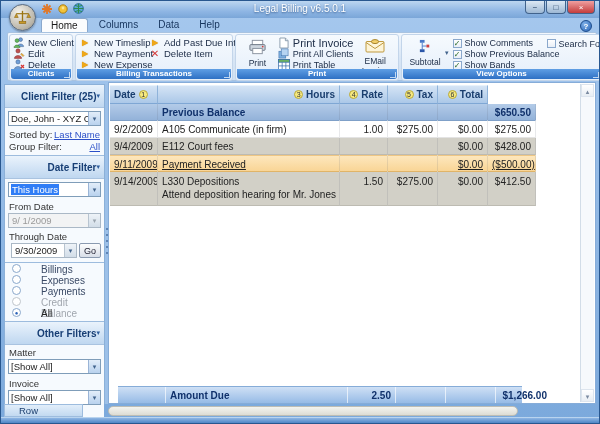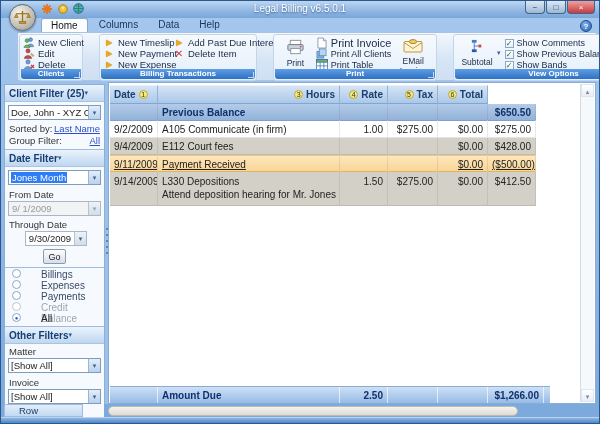--- a/index.html
+++ b/index.html
@@ -28,23 +28,23 @@
 
   
   .tabrow { position:absolute; left:40px; top:17px; height:14px; display:flex; gap:2px; }
   .tab { padding:1px 9px; font-size:10px; color:#17355e; border-radius:3px 3px 0 0; }
   .tab.active { background:#fbfcfd; border:1px solid #8aa8cc; border-bottom:none; color:#1a1a1a; }
   .helpbtn { position:absolute; right:7px; top:19px; width:12px; height:12px; border-radius:50%;
              background:radial-gradient(circle at 35% 30%,#7fb0e8,#2a66b8); color:#fff; font-size:8px;
              font-weight:bold; display:flex; align-items:center; justify-content:center; border:1px solid #1c4c8c; }
 
   
-  .ribbon { position:absolute; left:16px; right:2px; top:31px; height:49px;
+  .ribbon { position:absolute; left:6px; right:2px; top:31px; height:49px;
             background:linear-gradient(#f2f7fd,#d7e5f5 55%,#cfe0f3); border:1px solid #a9c3e0;
-            border-radius:2px; display:flex; gap:16px; padding:1px 1px; }
+            border-radius:2px; display:flex; gap:2px; padding:1px 1px; }
   .rgroup { position:relative; height:47px; padding:2px 3px 12px 3px;
             background:linear-gradient(#f6fafe,#e4eefa); border:1px solid #c3d5ea; border-radius:3px; }
   .rcaption { position:absolute; left:1px; right:1px; bottom:1px; height:10px;
               background:linear-gradient(#5f9ee4,#2e70c4); border-radius:0 0 3px 3px;
               color:#fff; font-size:8px; font-weight:bold; text-align:center; line-height:10px; }
   .launcher { position:absolute; right:2px; bottom:2px; width:6px; height:6px;
               border:1px solid #cfe2f6; border-top:none; border-left:none; opacity:.9; }
   .rcol { display:flex; flex-direction:column; justify-content:flex-start; }
   .rbtn { display:flex; align-items:center; gap:3px; height:11px; font-size:9.5px; color:#20304a;
           white-space:nowrap; cursor:default; }
@@ -55,39 +55,39 @@
             font-size:8.5px; color:#20304a; text-align:center; padding-top:2px; }
   .chk { display:flex; align-items:center; gap:3px; height:11px; font-size:9px; color:#20304a; white-space:nowrap; }
   .chkbox { width:9px; height:9px; border:1px solid #8aa8cc; background:linear-gradient(#fff,#e8eef6);
             font-size:8px; line-height:8px; color:#2b6b2b; text-align:center; flex:none; }
   .ddarrow { font-size:7px; color:#41638c; }
 
   
   .sidebar { position:absolute; left:3px; top:83px; width:101px; bottom:19px;
              background:#f3f8fd; border:1px solid #8bb0d8; display:flex; flex-direction:column; font-size:10px; }
   .panel { border-bottom:1px solid #9dbcde; background:#f6fafe; padding-bottom:3px; }
-  .phead { height:17px; background:linear-gradient(#eaf3fc,#bfd7f0); border-bottom:1px solid #a9c3e0;
-           display:flex; align-items:center; justify-content:flex-start; padding:0 4px;
+  .phead { height:23px; background:linear-gradient(#eaf3fc,#bfd7f0); border-bottom:1px solid #a9c3e0;
+           display:flex; align-items:center; justify-content:flex-end; padding:0 4px;
            font-weight:bold; color:#173e74; }
   .phead .ddarrow { color:#2c5c9c; }
   .combo { display:flex; margin:3px 3px 2px 3px; height:15px; border:1px solid #7f9db9; background:#fff; }
   .combo .cval { flex:1; overflow:hidden; white-space:nowrap; padding:1px 2px; font-size:9.5px; color:#222; }
   .combo .cbtn { width:12px; background:linear-gradient(#e2edf9,#b9d2ee); border-left:1px solid #9ab4d6;
                  display:flex; align-items:center; justify-content:center; }
   .hl { background:#2f7df6; color:#fff; padding:0 1px; }
   .linkrow { display:flex; justify-content:space-between; padding:1px 4px 0 4px; font-size:9.5px; color:#333; }
   .link { color:#2b50c8; text-decoration:underline; }
   .flabel { padding:2px 4px 0 4px; font-size:9.5px; color:#333; }
   .dfield { display:flex; margin:1px 3px 1px 3px; height:15px; border:1px solid #aab8c6; background:#fff; }
   .dfield.disabled { background:#f2f3f4; }
   .dfield .dval { flex:1; padding:1px 3px; font-size:9.5px; color:#444; }
   .dfield.disabled .dval { color:#9a9a9a; }
   .dfield .cbtn { width:12px; background:linear-gradient(#eef3f8,#d2dde8); border-left:1px solid #b8c4d0;
                   display:flex; align-items:center; justify-content:center; }
-  .daterow { display:flex; align-items:center; gap:2px; margin-right:3px;flex-direction:column; }
+  .daterow { display:flex; align-items:center; gap:2px; margin-right:3px; }
   .daterow .dfield { flex:1; margin-right:0; }
   .gobtn { height:15px; padding:0 4px; font-size:9px; color:#223; border:1px solid #8a9ab0; border-radius:2px;
            background:linear-gradient(#fdfdfd,#d8dee8); }
   .radiorow { display:flex; align-items:flex-start; gap:20px; padding:1px 0 0 7px; height:11px; color:#3a4a66; }
   .radio { width:9px; height:9px; border-radius:50%; border:1px solid #8aa8cc; background:#fff; flex:none;
            display:flex; align-items:center; justify-content:center; font-size:6px; color:#2a62b8; line-height:6px; }
   .radiorow.disabled { color:#a0a6ae; } .radiorow.disabled .radio { border-color:#c0c6cc; }
 
   .splitter { position:absolute; left:104px; top:83px; width:4px; bottom:19px; background:#9cc0e8; }
   .splitter .dots { position:absolute; left:1px; top:45%; width:2px; height:26px;
@@ -107,21 +107,21 @@
   .circ { width:9px; height:9px; border-radius:50%; background:#f6e97e; border:1px solid #b8a93c;
           font-size:7px; font-weight:normal; color:#333; line-height:8px; text-align:center; flex:none; }
   .band .cell { height:17px; line-height:15px; background:linear-gradient(#b3cbe8,#93b2d9);
                 color:#10316b; font-weight:bold; border-bottom:1px solid #7fa0c8; }
   .r-white .cell { height:17px; line-height:15px; background:#fff; border-bottom:1px solid #e3e3e3; }
   .r-gray  .cell { height:17px; line-height:15px; background:#d2d0c7; border-bottom:1px solid #bdbbb2; }
   .r-orange .cell { height:17px; line-height:15px; background:linear-gradient(#fde7bd,#f9d596);
                     border-top:1px solid #eec684; border-bottom:1px solid #e0b468;text-decoration:underline; }
   .r-tall .cell { height:34px; line-height:13px; padding-top:3px; }
   .comment { font-size:10px; color:#222; }
-  .gfooter { position:absolute; left:1px; bottom:0; height:17px; width:440px;
+  .gfooter { position:absolute; left:9px; bottom:0; height:17px; width:404px;
              display:grid; grid-template-columns:48px 182px 48px 50px 50px 56px 1fr;
              background:linear-gradient(#cfe0f5,#97bbe6); border-top:1px solid #86acd8; }
   .gfooter .cell { line-height:15px; color:#10316b; font-weight:bold; border-right:1px solid rgba(255,255,255,.65); }
   .vscroll { position:absolute; right:1px; top:1px; bottom:1px; width:14px; background:#f6f9fc;
              border-left:1px solid #d2dde8; display:flex; flex-direction:column; justify-content:space-between; }
   .varr { height:13px; font-size:7px; color:#7a8aa0; text-align:center; line-height:13px;
           background:linear-gradient(#fff,#e8eef4); border:1px solid #dde5ee; }
 
   .statusbar { position:absolute; left:3px; bottom:6px; height:13px; width:79px;
                background:linear-gradient(#e2eefa,#c2d9f0); border:1px solid #9dbcde;
@@ -368,21 +368,21 @@
         <span class="link">All</span>
       </div>
     </div>
 
     <div class="panel">
       <div class="phead">
         <span>Date Filter</span>
         <span class="ddarrow">▾</span>
       </div>
       <div class="combo">
-        <span class="cval"><span class="hl">Jones Month</span></span>
+        <span class="cval"><span class="hl">This Hours</span></span>
         <span class="cbtn">
             <span class="ddarrow">▾</span>
           </span>
       </div>
       <div class="flabel">From Date</div>
       <div class="dfield disabled">
         <span class="dval">9/ 1/2009</span>
         <span class="cbtn">
             <span class="ddarrow" style="color:#9aa4ae">▾</span>
           </span>

